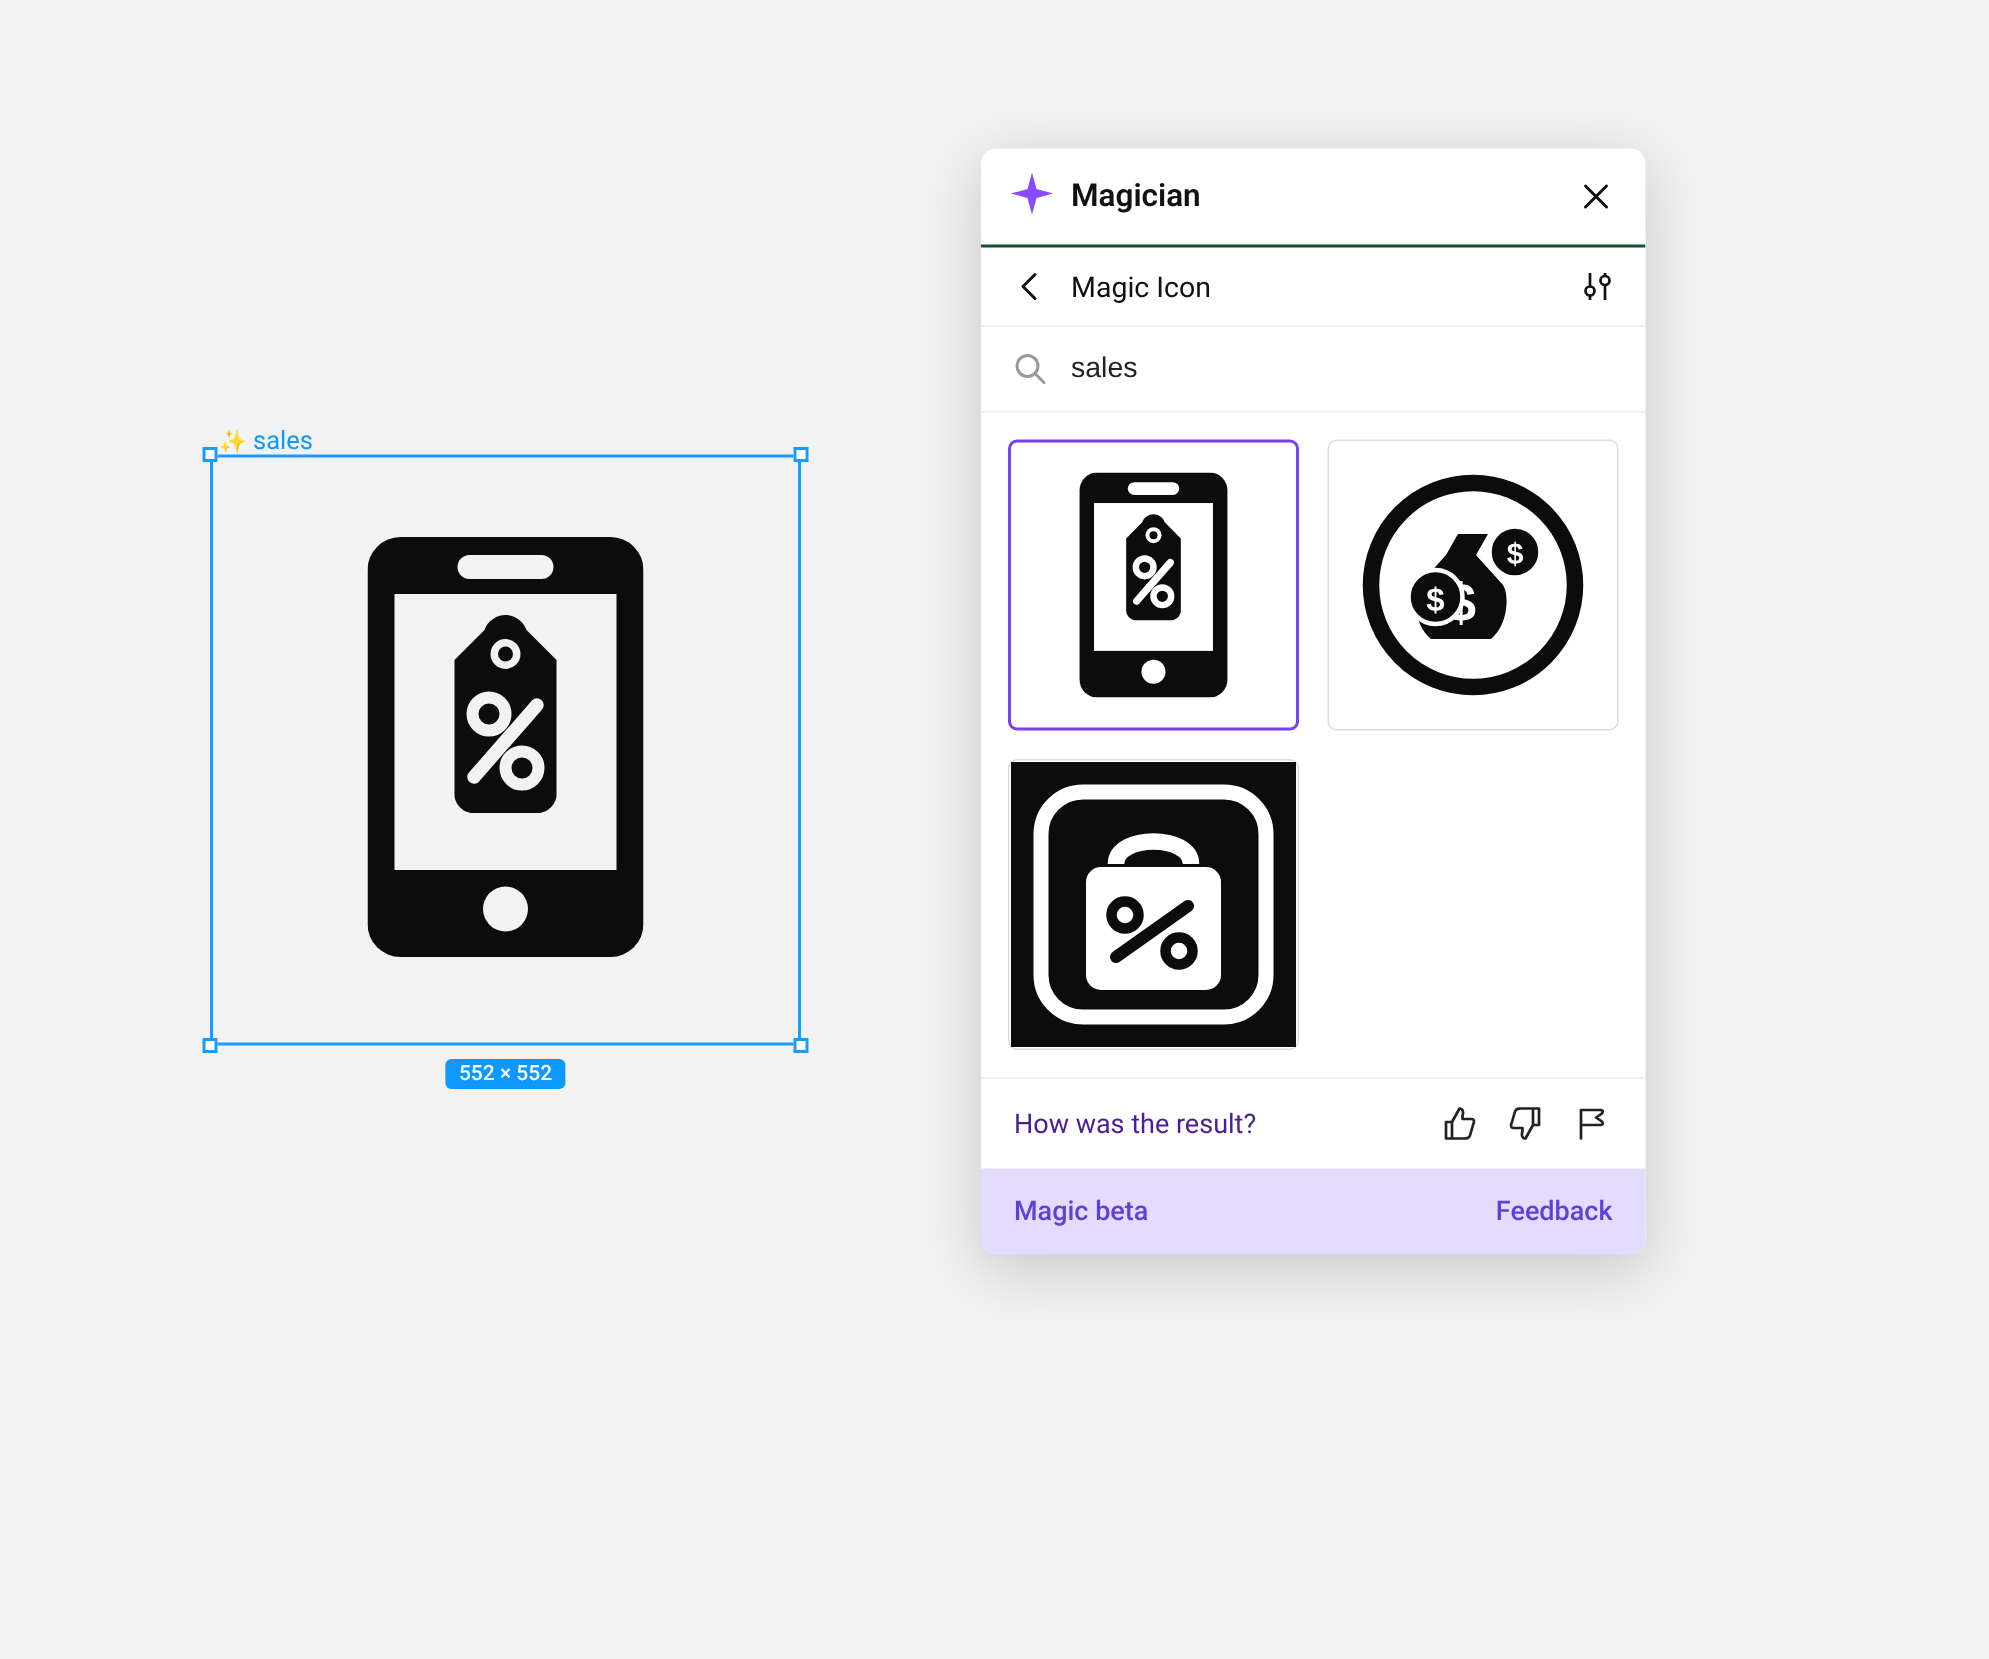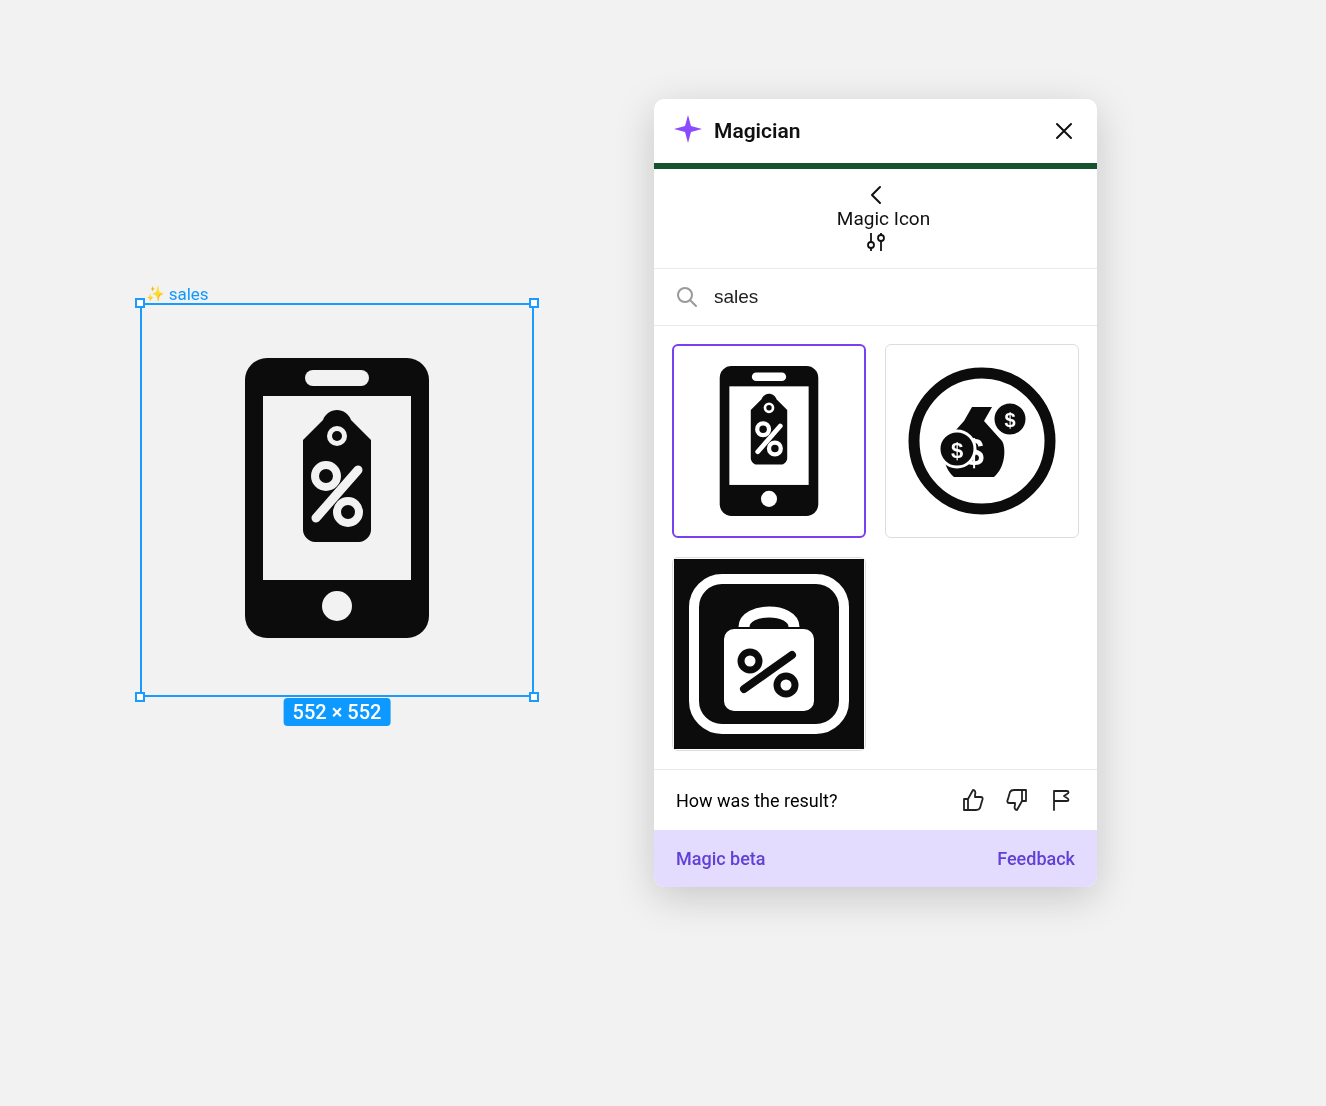--- a/index.html
+++ b/index.html
@@ -3,40 +3,40 @@
 <meta charset="utf-8">
 <style>
   * { box-sizing: border-box; }
   html, body { margin:0; padding:0; width:1326px; height:1106px; background:#f2f2f2; font-family:-apple-system, BlinkMacSystemFont, "Segoe UI", Roboto, Helvetica, Arial, sans-serif; }
   .canvas { position:absolute; left:140px; top:303px; width:394px; height:394px; }
   .sel-label { position:absolute; top:-19px; left:6px; font-size:17px; color:#0d99ff; display:flex; align-items:center; gap:4px; }
   .sel-label .sparkle { color:#ffc107; font-size:15px; }
   .sel-box { position:absolute; inset:0; border:2px solid #1a9cff; background:transparent; }
   .handle { position:absolute; width:10px; height:10px; background:#fff; border:2px solid #1a9cff; }
   .h-tl { left:-5px; top:-5px; } .h-tr { right:-5px; top:-5px; } .h-bl { left:-5px; bottom:-5px; } .h-br { right:-5px; bottom:-5px; }
-  .dim-badge { position:absolute; left:50%; transform:translateX(-50%); bottom:-29px; background:#0d99ff; color:#fff; font-size:20px; padding:2px 9px; border-radius:4px; font-weight:500; }
+  .dim-badge { position:absolute; left:50%; transform:translateX(-50%); bottom:-29px; background:#0d99ff; color:#fff; font-size:14px; padding:2px 9px; border-radius:4px; font-weight:500; }
   .phone-icon-lg { position:absolute; left:50%; top:50%; transform:translate(-50%,-50%); }
 
   .panel { position:absolute; left:654px; top:99px; width:443px; background:#fff; border-radius:10px; box-shadow:0 10px 40px rgba(0,0,0,0.18); display:flex; flex-direction:column; overflow:hidden; }
-  .panel-header { display:flex; align-items:center; padding:16px 20px; border-bottom:6px solid #14532d; }
+  .panel-header { display:flex; align-items:center; padding:16px 20px; border-bottom:2px solid #14532d; }
   .panel-header .title { font-size:21px; font-weight:600; color:#111; flex:1; margin-left:12px; }
   .close-btn { width:26px; height:26px; display:flex; align-items:center; justify-content:center; cursor:pointer; }
-  .nav-row { display:flex; align-items:center; padding:14px 20px; border-bottom:1px solid #eaeaea;flex-direction:column; }
+  .nav-row { display:flex; align-items:center; padding:14px 20px; border-bottom:1px solid #eaeaea; }
   .nav-row .back { width:24px; height:24px; display:flex; align-items:center; justify-content:center; cursor:pointer; }
   .nav-row .nav-title { font-size:19px; color:#111; flex:1; margin-left:16px; }
   .nav-row .settings { width:24px; height:24px; display:flex; align-items:center; justify-content:center; cursor:pointer; }
   .search-row { display:flex; align-items:center; padding:16px 22px; border-bottom:1px solid #eaeaea; }
   .search-row .search-icon { width:22px; height:22px; color:#999; }
   .search-row input { border:none; outline:none; font-size:19px; color:#222; margin-left:14px; flex:1; background:transparent; }
   .results { padding:18px; display:grid; grid-template-columns:1fr 1fr; gap:19px; }
   .result { aspect-ratio:1/1; border:1px solid #ddd; border-radius:6px; display:flex; align-items:center; justify-content:center; cursor:pointer; background:#fff; }
   .result.selected { border:2px solid #7b3ff2; }
   .result svg { display:block; }
   .feedback-row { display:flex; align-items:center; padding:16px 22px; border-top:1px solid #eaeaea; }
-  .feedback-row .prompt { font-size:18px; color:#000000; flex:1; }
+  .feedback-row .prompt { font-size:18px; color:#4c1d95; flex:1; }
   .feedback-row .fb-btn { width:28px; height:28px; margin-left:16px; display:flex; align-items:center; justify-content:center; cursor:pointer; color:#222; }
   .footer { display:flex; align-items:center; justify-content:space-between; padding:18px 22px; background:#e4dcff; }
   .footer span { font-size:18px; color:#6140d6; font-weight:500; cursor:pointer; }
 </style>
 </head>
 <body>
 
 <div class="canvas">
   <div class="sel-label">
     <span class="sparkle">✨</span>

